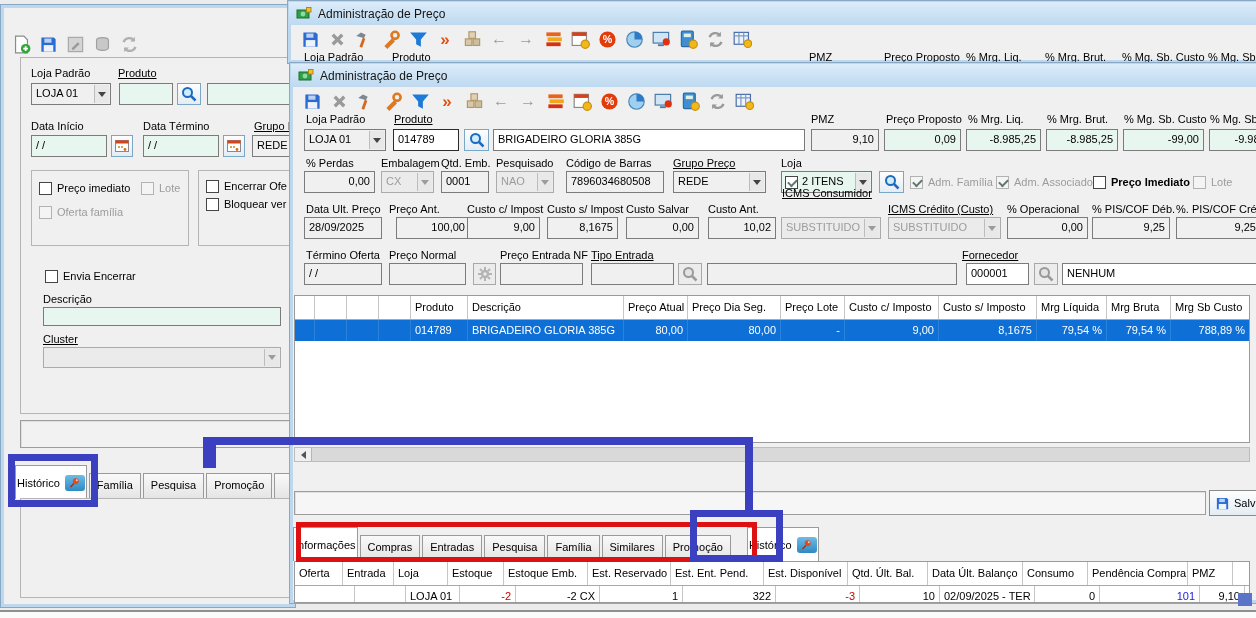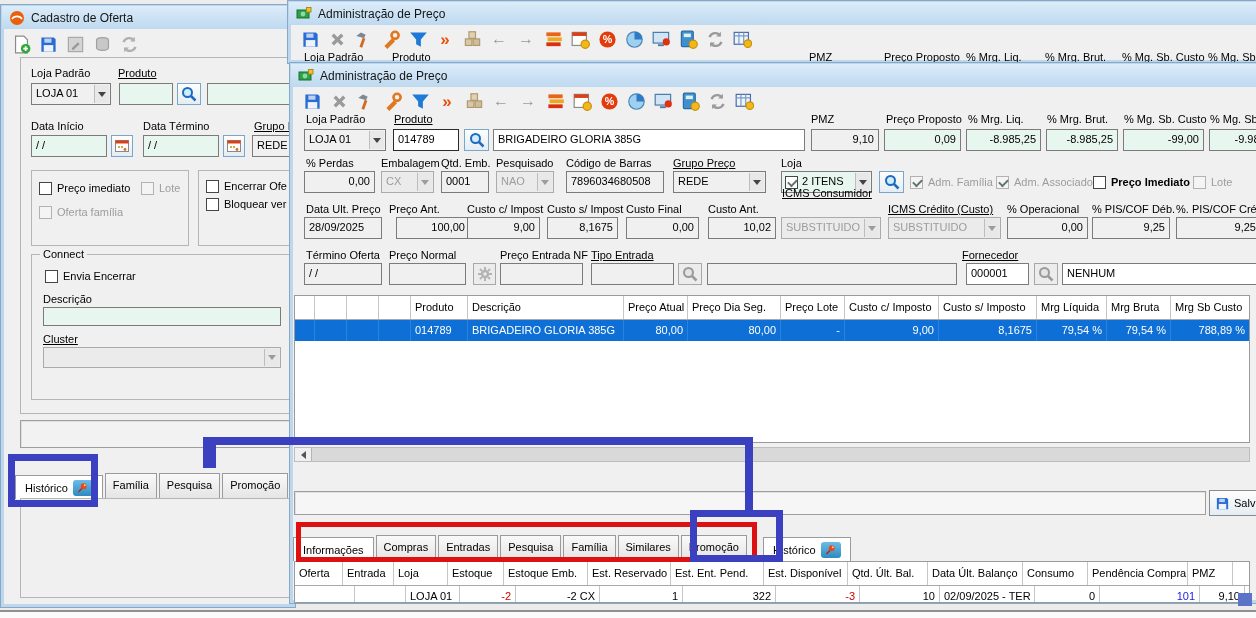--- a/index.html
+++ b/index.html
@@ -40,41 +40,32 @@
 .mtable{position:absolute;border:1px solid #9a9a9a;background:#fff;overflow:hidden}
 .hrow{display:flex;background:#fff;border-bottom:1px solid #a8a8a8}
 .drow{display:flex}
 .th,.td{flex:0 0 auto;overflow:hidden;white-space:nowrap;padding:5px 4px;border-right:1px solid #c6c6c6;height:23px}
 .td{height:21px;padding:4px 4px}
 .sel{background:#0e6fd6;color:#fff}
 .sel .td{border-right-color:#2a82dd}
 .redv{color:#cc0000}.bluev{color:#1a1ae0}
 .tabs{position:absolute;display:flex;align-items:flex-end}
 .tab{border:1px solid #9a9a9a;border-bottom:none;background:linear-gradient(#f9f9f9,#e4e4e4);padding:5px 7px;margin-right:2px;white-space:nowrap;height:26px}
-.tab.act{background:#fff;height:24px;padding:8px 9px;display:flex;align-items:center;gap:5px}
+.tab.act{background:#fff;height:34px;padding:8px 1px;display:flex;align-items:center;gap:5px}
 .pin{width:20px;height:16px;border-radius:3px;background:linear-gradient(#6cbce8,#2e8ac0);display:inline-flex;align-items:center;justify-content:center}
 .pin svg{width:13px;height:13px}
 .hscroll{position:absolute;background:#d9d9d9;border:1px solid #bdbdbd;display:flex}
 .sbtn{width:17px;height:100%;background:#f0f0f0;border-right:1px solid #b5b5b5;display:flex;align-items:center;justify-content:center}
 .sbtn i{border:4px solid transparent;border-right:5px solid #555;margin-right:3px}
 .ann{position:absolute;pointer-events:none}
 </style>
 </head>
 <body>
 
 <div class="win" style="left:0;top:4px;width:296px;height:604px;z-index:1">
-  <div class="tbar">
-    <span class="tico">
-        <svg viewBox="0 0 16 16">
-          <circle cx="8" cy="8" r="7" fill="#e8600e"></circle>
-          <path d="M3 9c2-3.5 8-3.5 10 0" stroke="#fff" stroke-width="1.6" fill="none"></path>
-        </svg>
-      </span>
-    <span class="ttl">Cadastro de Oferta</span>
-  </div>
   <div class="toolrow" style="left:8px;top:27px">
     <span class="tb">
         <svg viewBox="0 0 16 16">
           <path d="M3 1h7l3 3v11H3z" fill="#fff" stroke="#8a8a8a"></path>
           <circle cx="11.5" cy="11.5" r="4" fill="#2fa838"></circle>
           <path d="M11.5 9.5v4M9.5 11.5h4" stroke="#fff" stroke-width="1.5"></path>
         </svg>
       </span>
     <span class="tb">
         <svg viewBox="0 0 16 16">
@@ -156,23 +147,20 @@
       <span>Oferta família</span>
     </div>
   <div class="grp" style="left:197px;top:165px;width:110px;height:76px"></div>
   <div class="cb" style="left:205px;top:174px">
       <span class="bx"></span>
       <span>Encerrar Ofe</span>
     </div>
   <div class="cb" style="left:205px;top:192px">
       <span class="bx"></span>
       <span>Bloquear ver</span>
-    </div>
-  <div class="grp" style="left:30px;top:249px;width:260px;height:146px">
-      <span class="cap">Connect</span>
     </div>
   <div class="cb" style="left:44px;top:264px">
       <span class="bx"></span>
       <span>Envia Encerrar</span>
     </div>
   <span class="lbl" style="left:42px;top:288px">Descrição</span>
   <div class="fld mint" style="left:42px;top:302px;width:238px;height:19px"><span></span></div>
   <span class="lbl u" style="left:42px;top:328px">Cluster</span>
   <div class="fld gray combo dis" style="left:42px;top:342px;width:238px;height:21px"><span></span><span class="car">
         <i></i>
@@ -504,21 +492,21 @@
     </div>
   <div class="cb cdis" style="left:903px;top:112px">
       <span class="bx"></span>
       <span>Lote</span>
     </div>
 
   <span class="lbl" style="left:16px;top:140px">Data Ult. Preço</span>
   <span class="lbl" style="left:99px;top:140px">Preço Ant.</span>
   <span class="lbl" style="left:177px;top:140px">Custo c/ Impost</span>
   <span class="lbl" style="left:257px;top:140px">Custo s/ Impost</span>
-  <span class="lbl" style="left:336px;top:140px">Custo Final</span>
+  <span class="lbl" style="left:336px;top:140px">Custo Salvar</span>
   <span class="lbl" style="left:418px;top:140px">Custo Ant.</span>
   <span class="lbl u" style="left:492px;top:124px">ICMS Consumidor</span>
   <span class="lbl u" style="left:598px;top:140px">ICMS Crédito (Custo)</span>
   <span class="lbl" style="left:717px;top:140px">% Operacional</span>
   <span class="lbl" style="left:802px;top:140px">% PIS/COF Déb.</span>
   <span class="lbl" style="left:886px;top:140px">%. PIS/COF Cré</span>
   <div class="fld gray" style="left:14px;top:154px;width:78px"><span>28/09/2025</span></div>
   <div class="fld gray num" style="left:106px;top:154px;width:74px"><span>100,00</span></div>
   <div class="fld gray num" style="left:177px;top:154px;width:73px"><span>9,00</span></div>
   <div class="fld gray num" style="left:257px;top:154px;width:71px"><span>8,1675</span></div>

